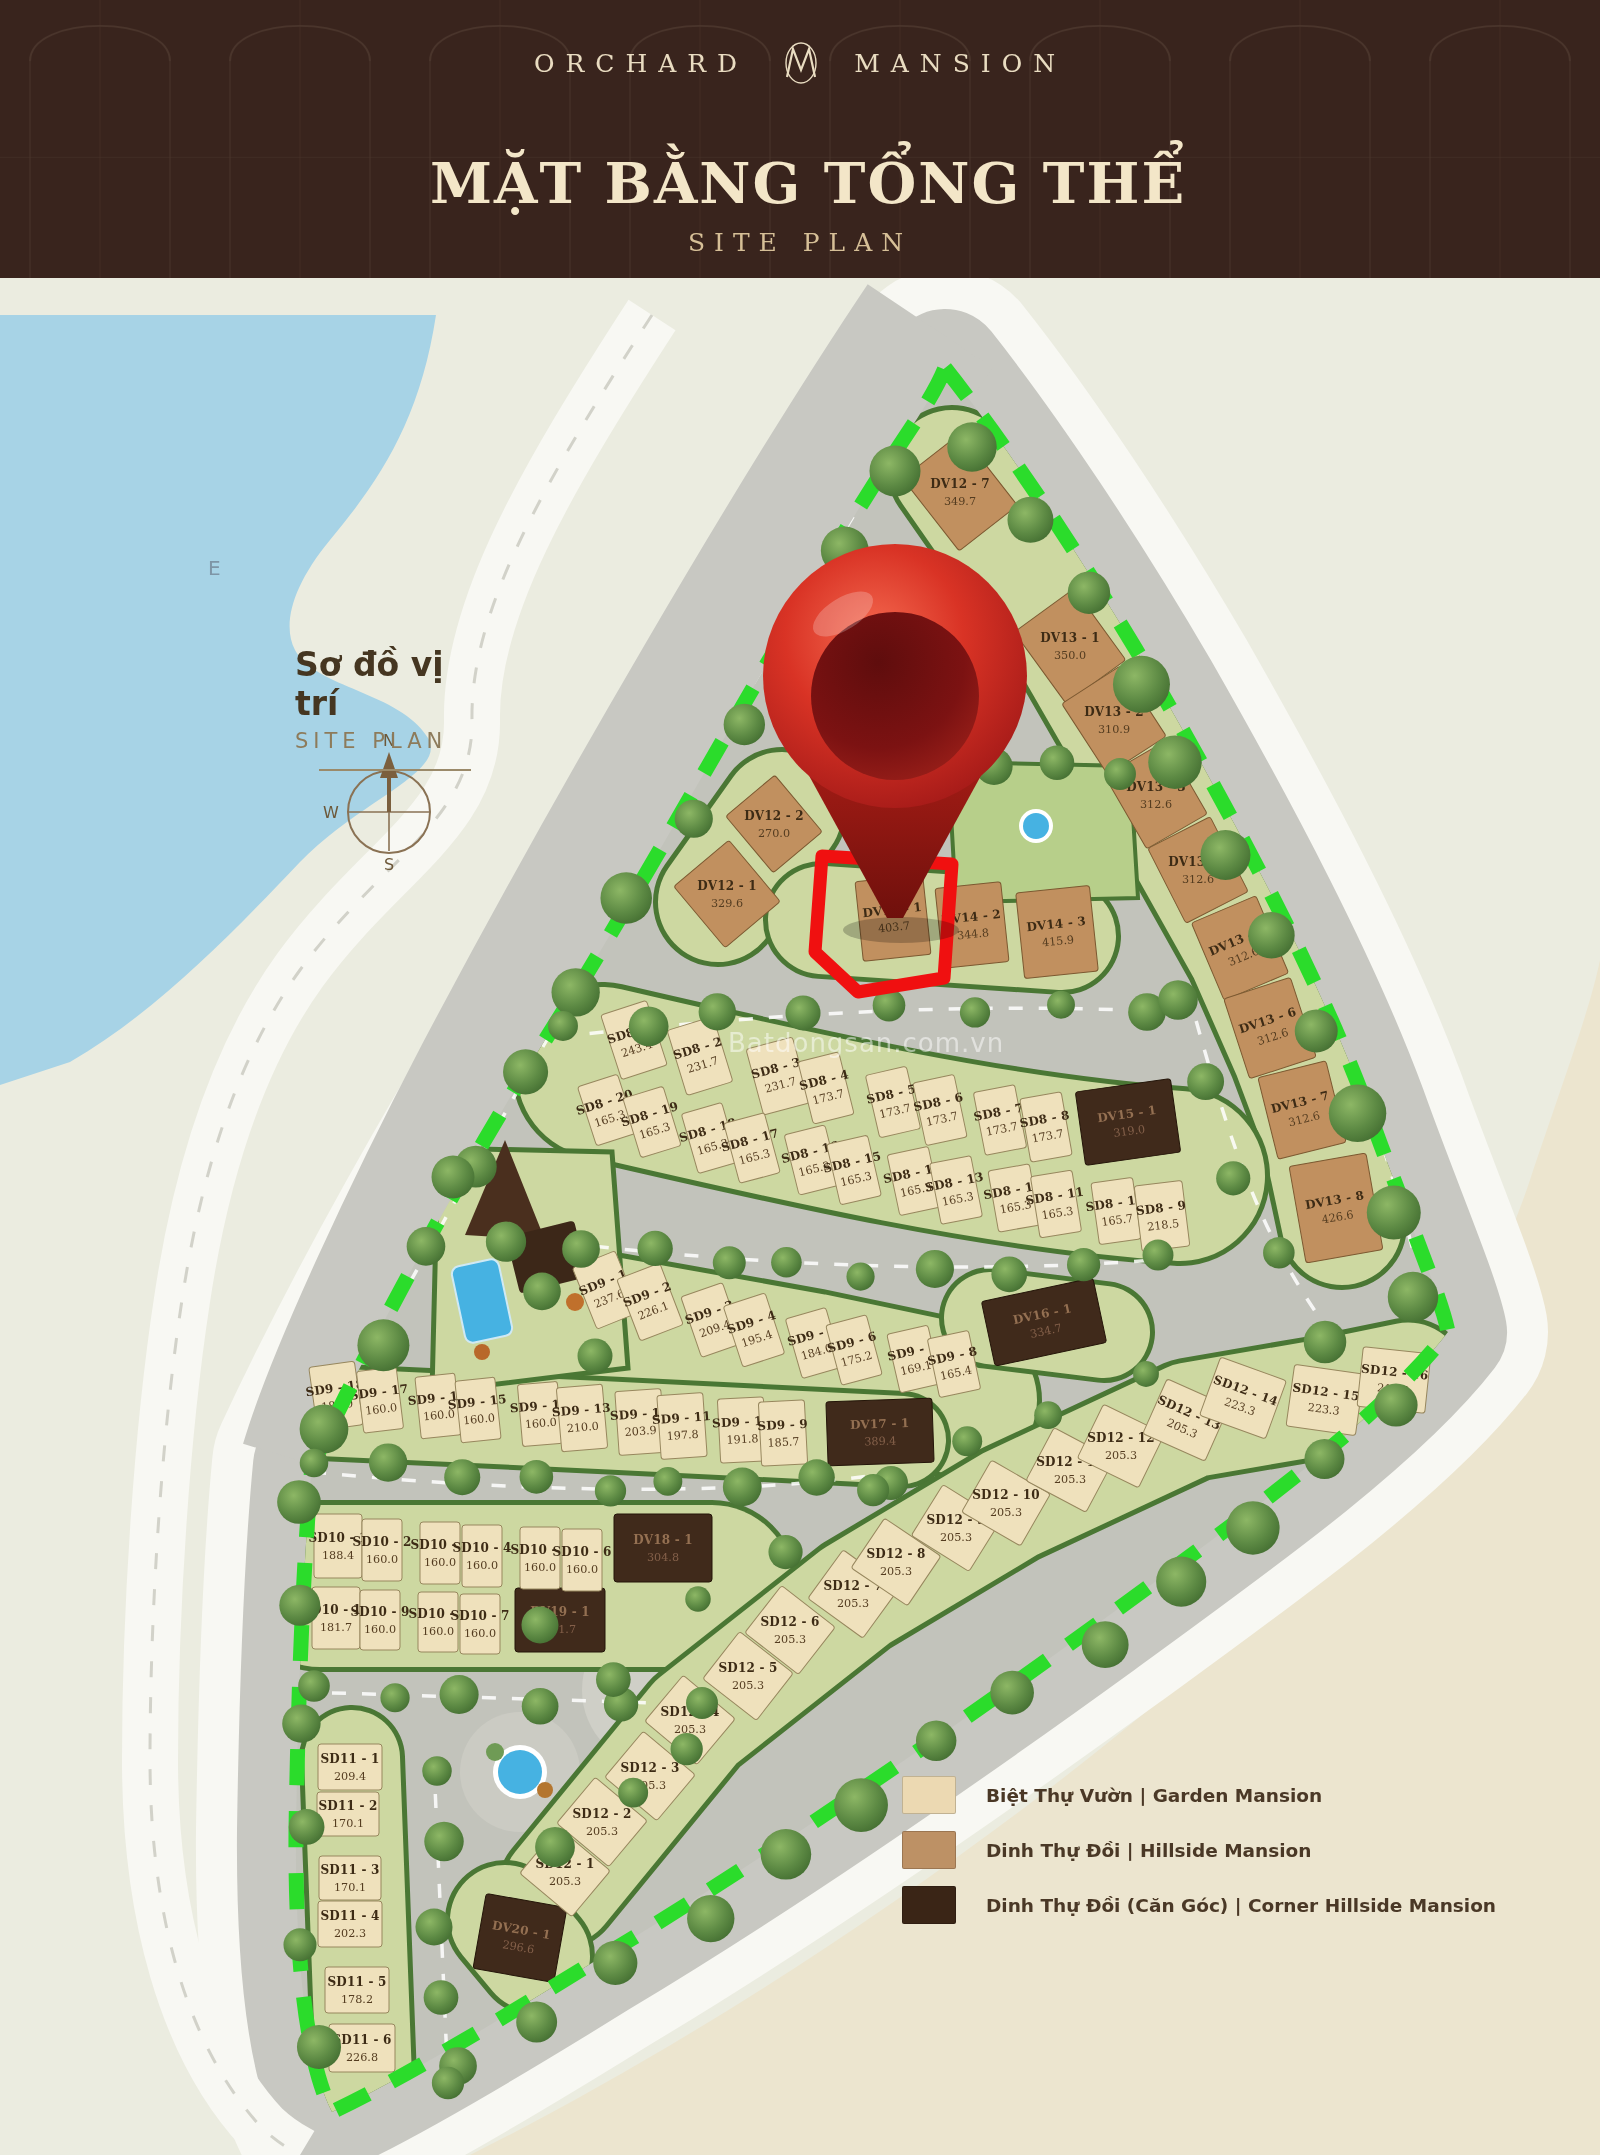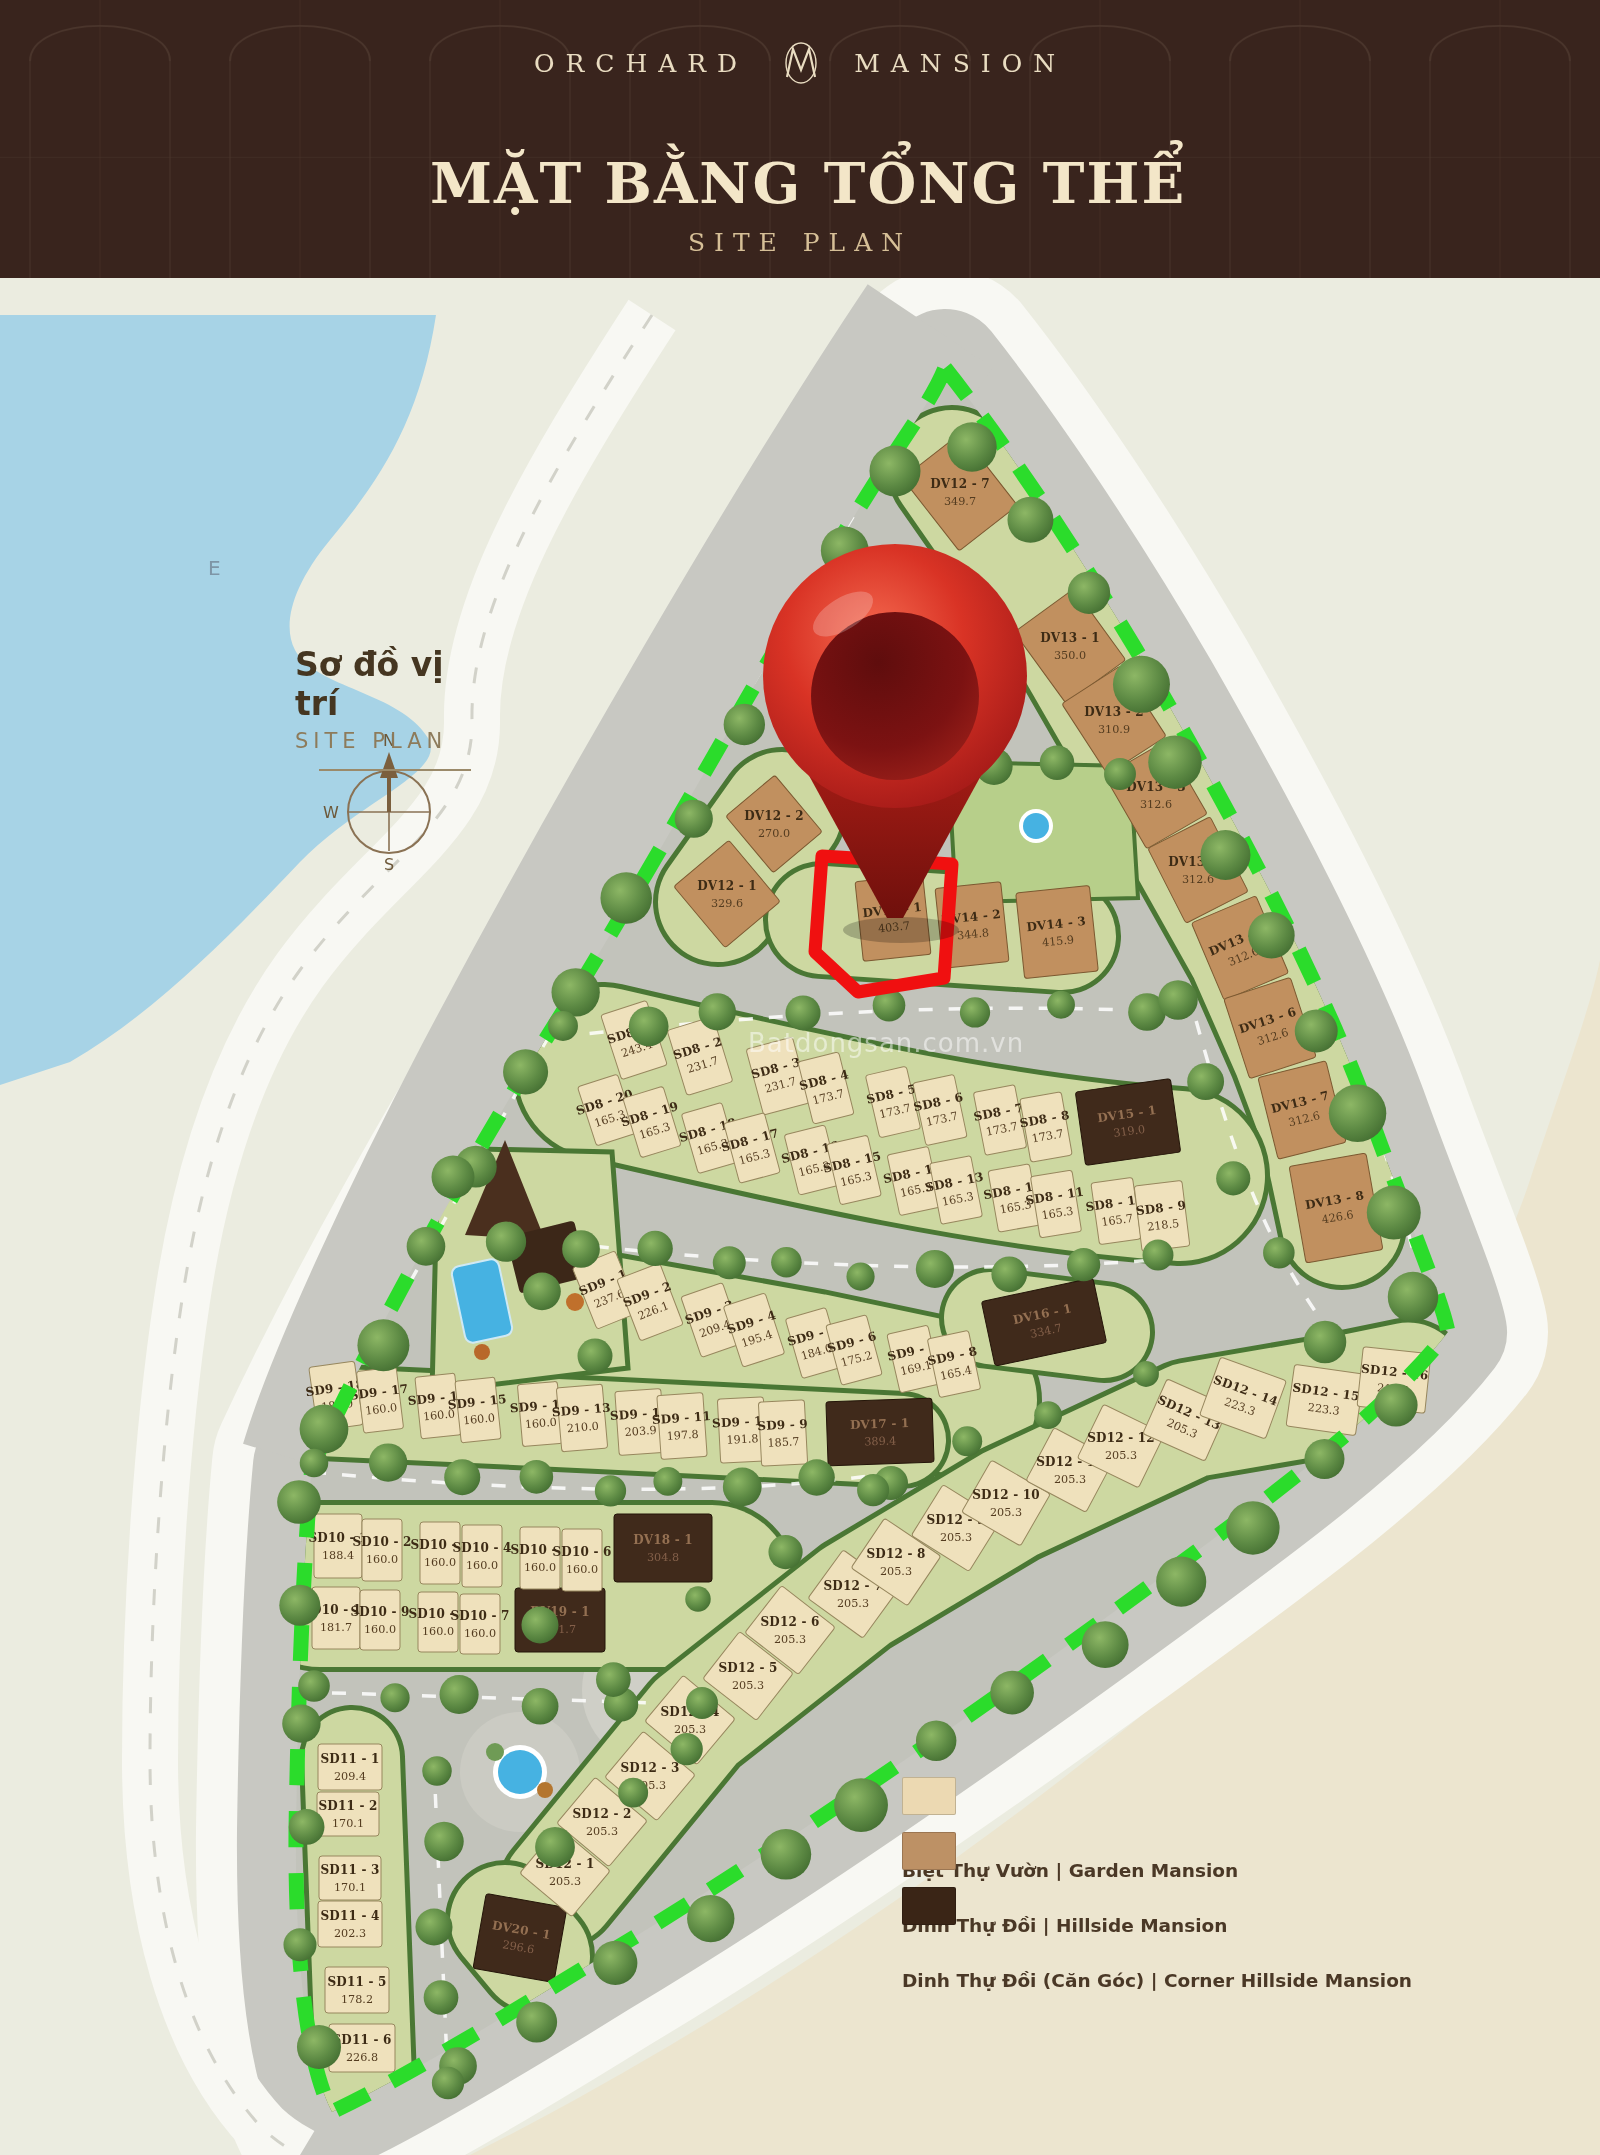--- a/index.html
+++ b/index.html
@@ -19,25 +19,25 @@
            font-family:"DejaVu Serif","Liberation Serif",serif;font-size:25px;letter-spacing:9px;}
 
   
   .inset{position:absolute;left:295px;top:645px;width:200px;text-align:left;z-index:3;}
   .inset-title{font-size:33px;font-weight:bold;color:#453621;}
   .inset-sub{margin-top:6px;font-size:21px;letter-spacing:5px;color:#8d7b5b;}
   .inset-rule{width:152px;height:2px;background:#9b8a6a;margin:16px auto 0;}
 
   .water-label{position:absolute;left:208px;top:556px;font-size:20px;color:#7e95a6;z-index:3;}
   .watermark{position:absolute;left:728px;top:1028px;font-size:26px;color:rgba(255,255,255,.5);
-             letter-spacing:1px;z-index:3;margin-left:20px;}
+             letter-spacing:1px;z-index:3;}
 
   
   .legend{position:absolute;left:902px;top:1777px;z-index:3;}
-  .legend-row{display:flex;align-items:flex-start;gap:45px;height:36px;margin-bottom:19px;flex-direction:column;}
+  .legend-row{display:flex;align-items:center;gap:30px;height:36px;margin-bottom:19px;}
   .swatch{width:52px;height:36px;border-radius:2px;border:1px solid rgba(0,0,0,.18);flex:0 0 auto;}
   .legend-label{font-size:18.5px;font-weight:600;color:#4a3826;white-space:nowrap;}
 </style>
 </head>
 <body>
 
 <div class="stage">
 
   <svg id="map-svg" viewBox="0 0 1600 2155">
       <defs>

